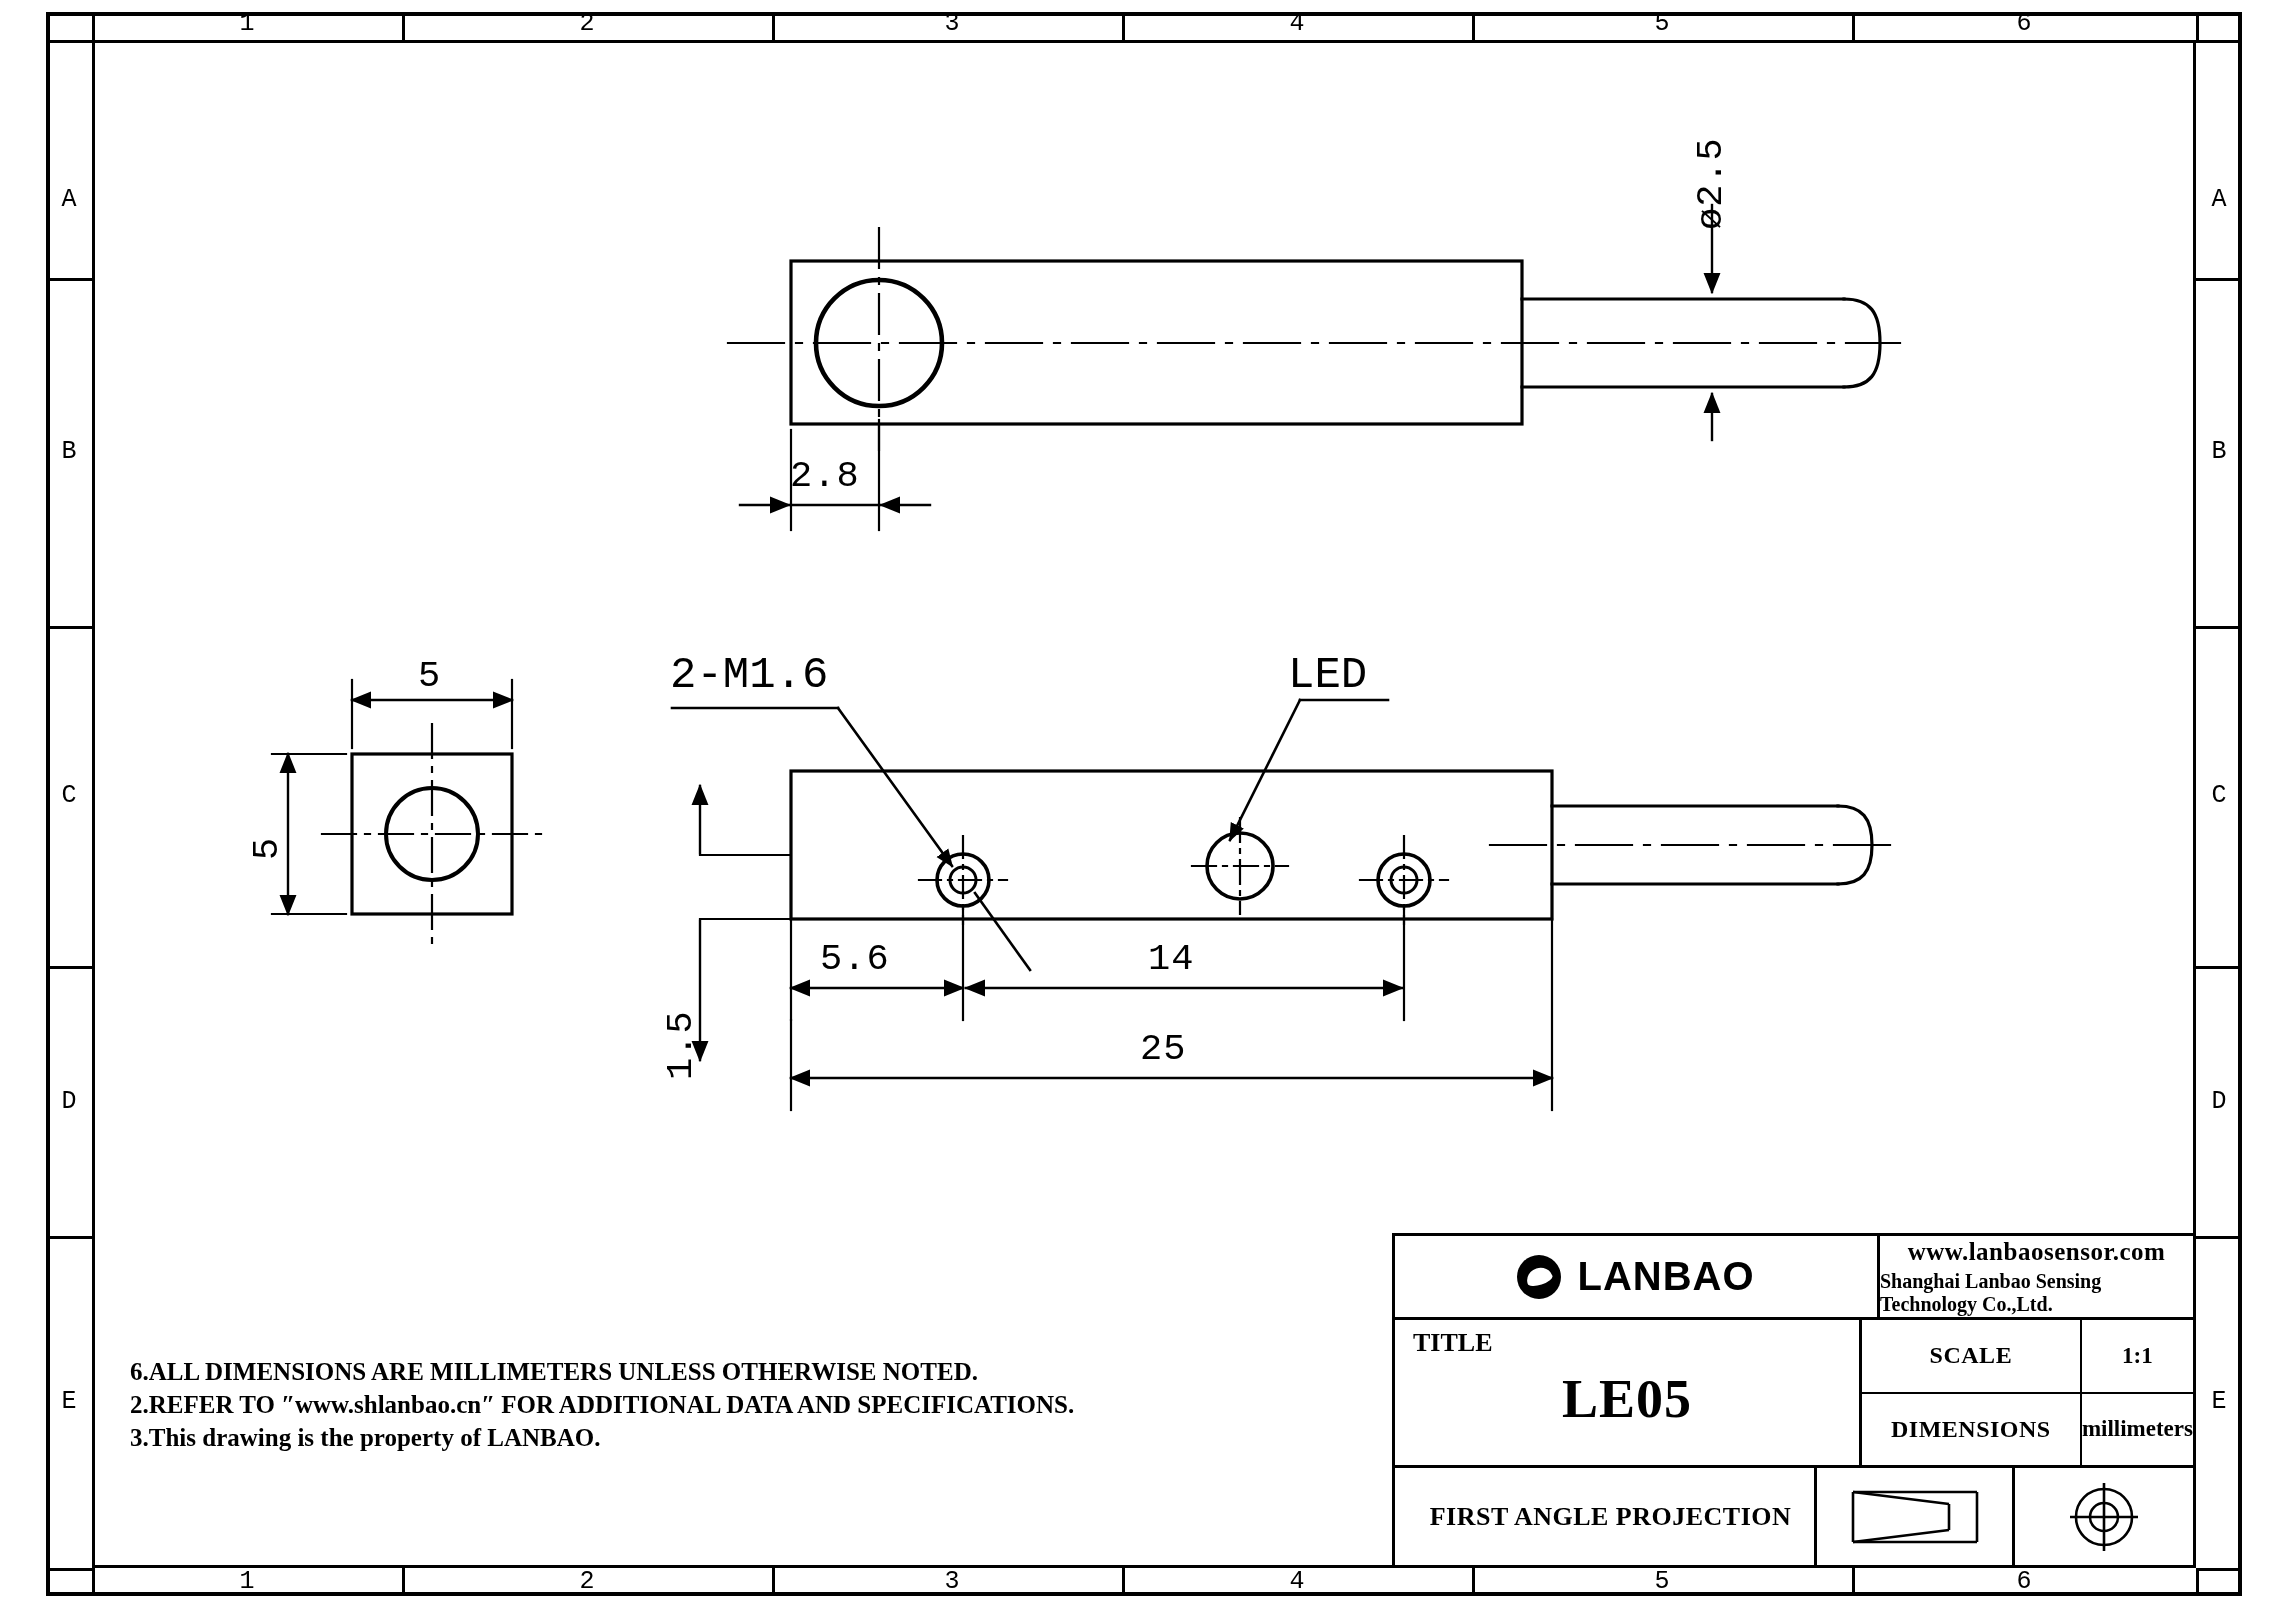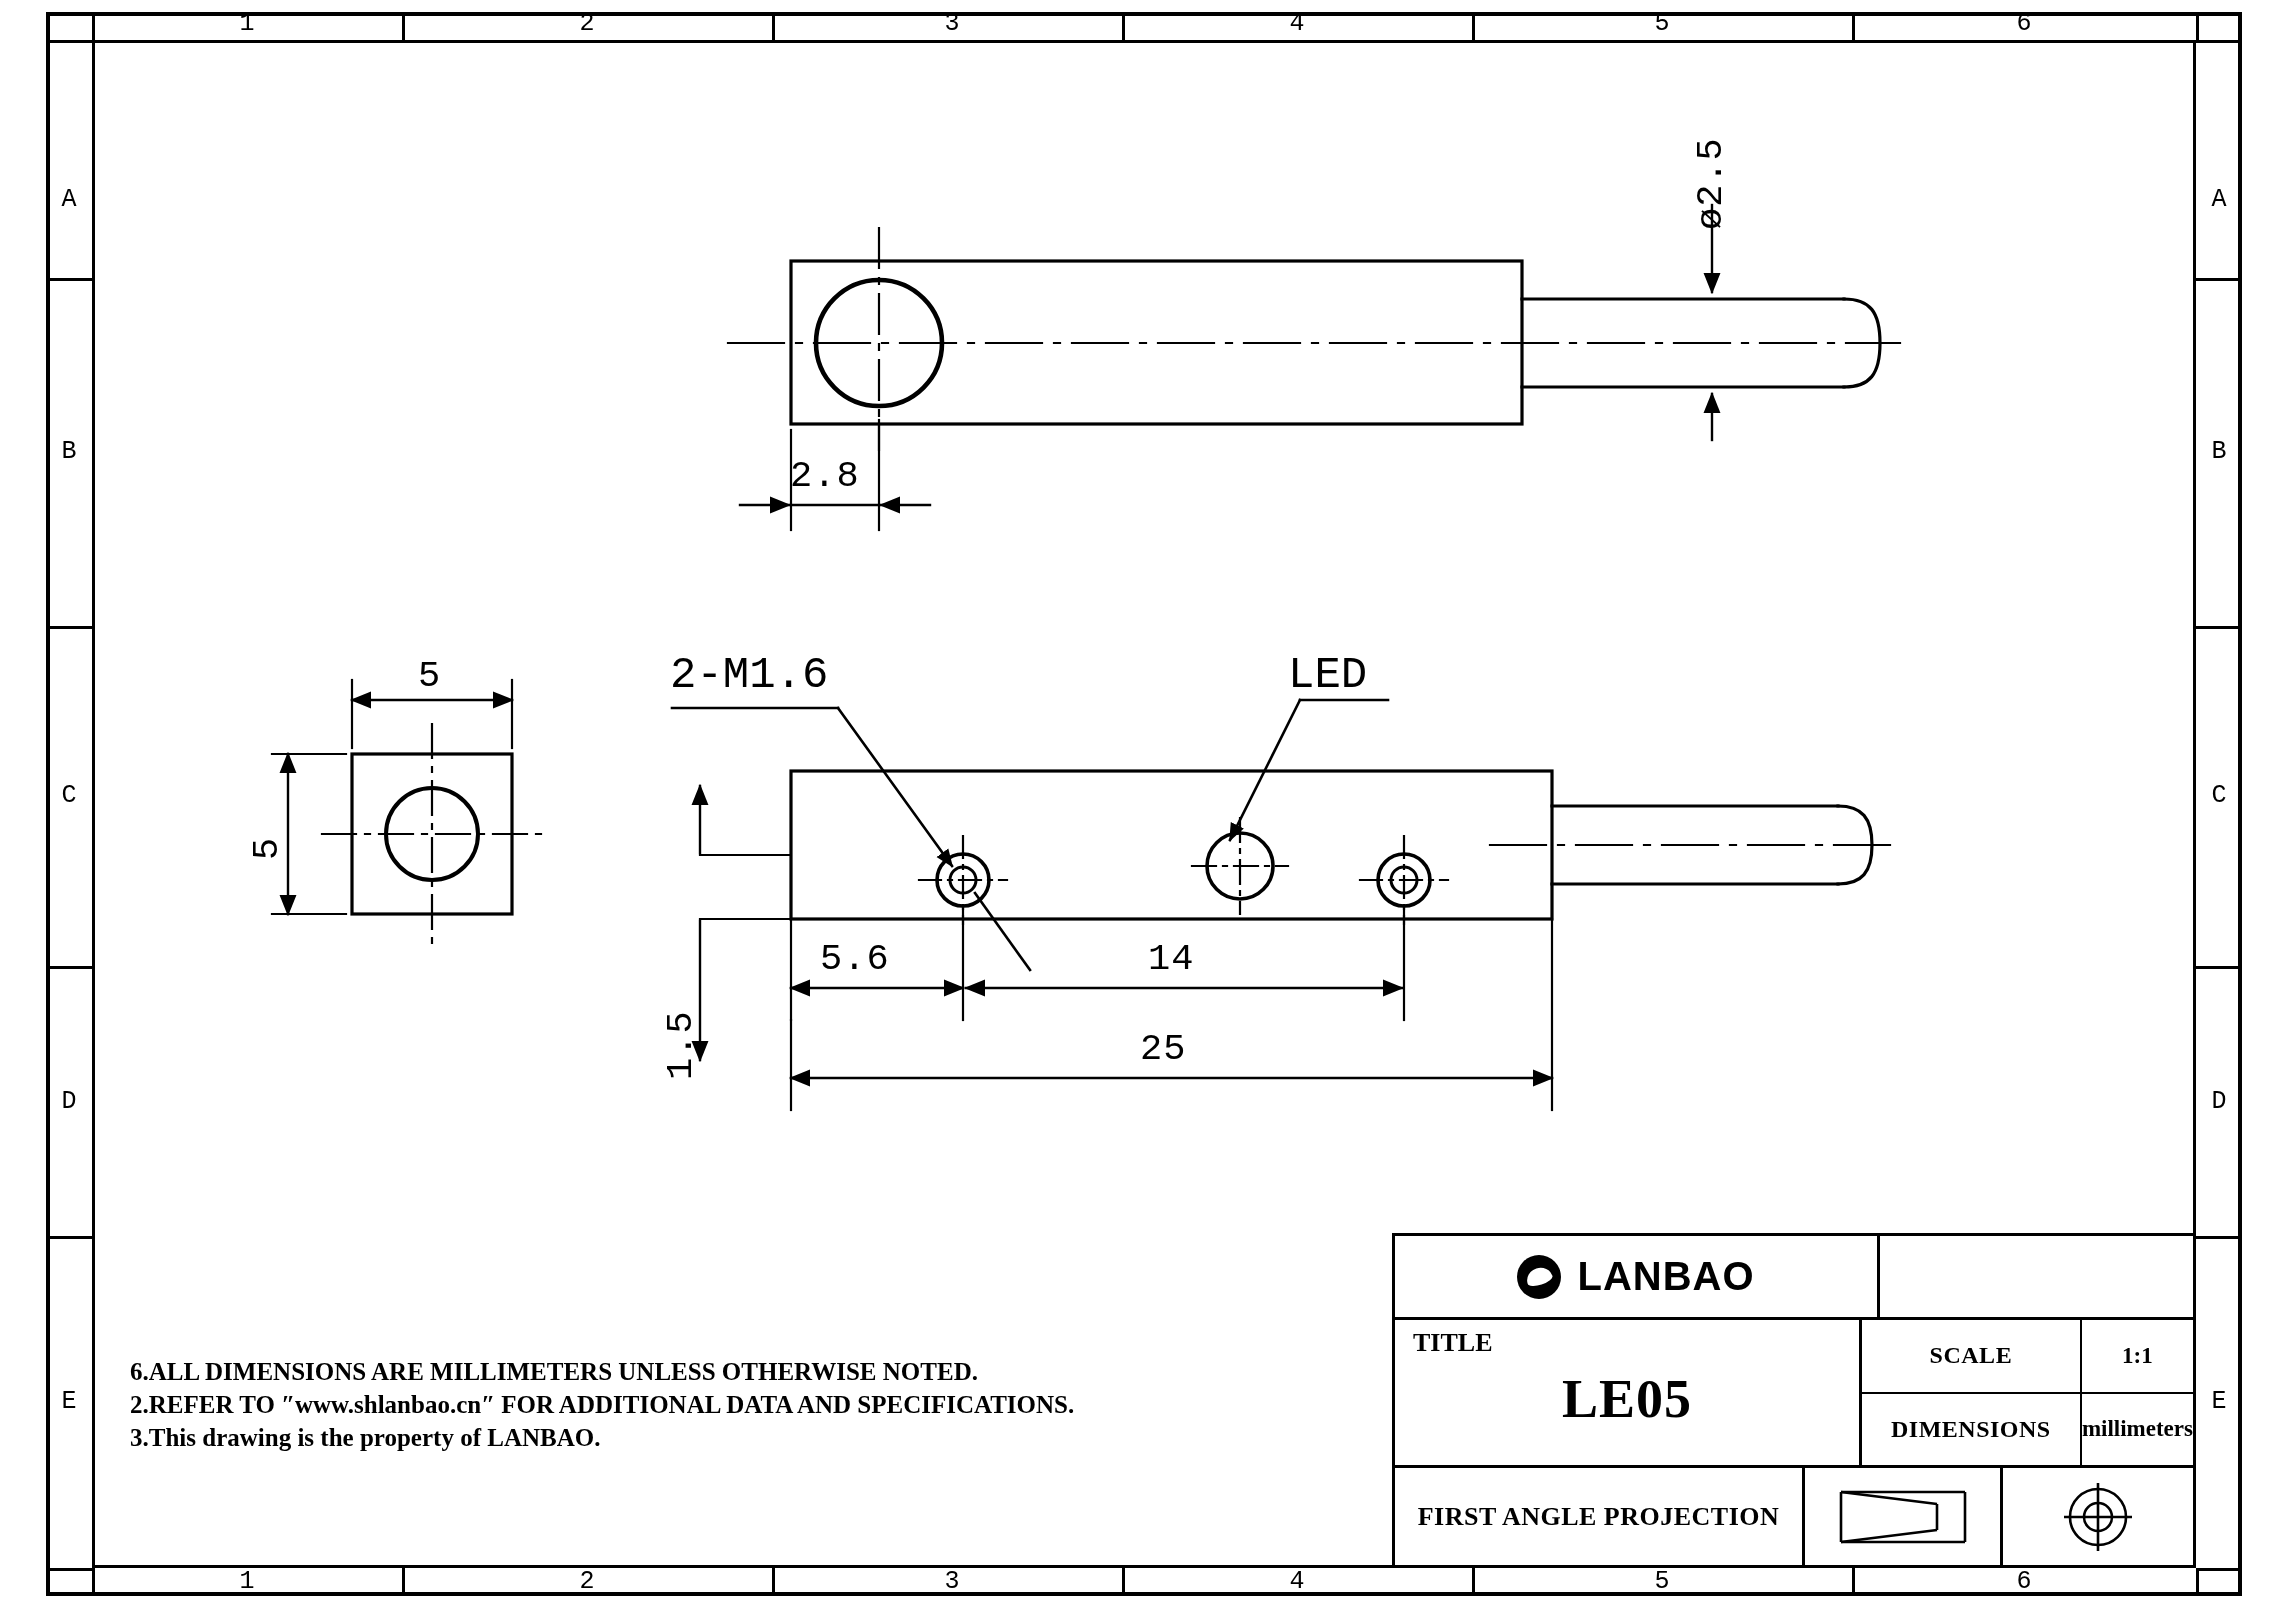--- a/index.html
+++ b/index.html
@@ -219,20 +219,21 @@
     display: flex;
     align-items: center;
     justify-content: center;
     font-family: "Liberation Serif", serif;
     font-weight: bold;
     font-size: 23px;
   }
   #tb-bot {
     flex: 1;
     display: flex;
+    padding-left: 12px;
   }
   #tb-proj {
     width: 410px;
     border-right: 3px solid #000;
     display: flex;
     align-items: center;
     justify-content: center;
     font-family: "Liberation Serif", serif;
     font-weight: bold;
     font-size: 26px;
@@ -476,20 +477,24 @@
   </div>
 
   <div id="titleblock">
 
     <div id="tb-top">
       <div id="tb-logo">
         <div class="logo-wrap">
           <span class="logo-mark"></span>
           <span class="logo-text">LANBAO</span>
         </div>
+      </div>
+      <div id="tb-web">
+        <div class="web-url">www.lanbaosensor.com</div>
+        <div class="web-company">Shanghai Lanbao Sensing Technology Co.,Ltd.</div>
       </div>
     </div>
 
     <div id="tb-mid">
       <div id="tb-title">
         <div class="tlabel">TITLE</div>
         <div class="tvalue">LE05</div>
       </div>
       <div id="tb-specs">
         <div class="spec-row">

